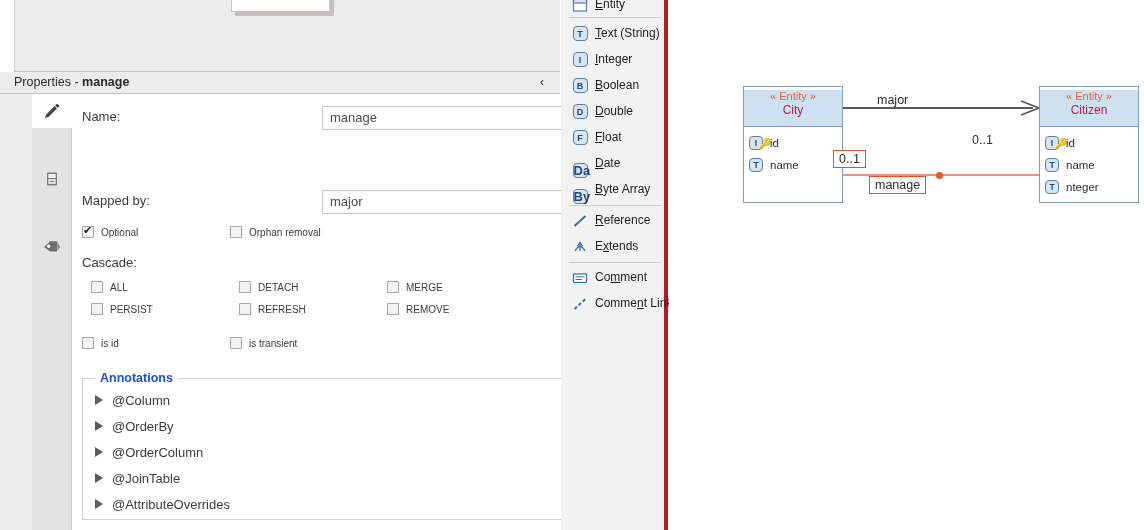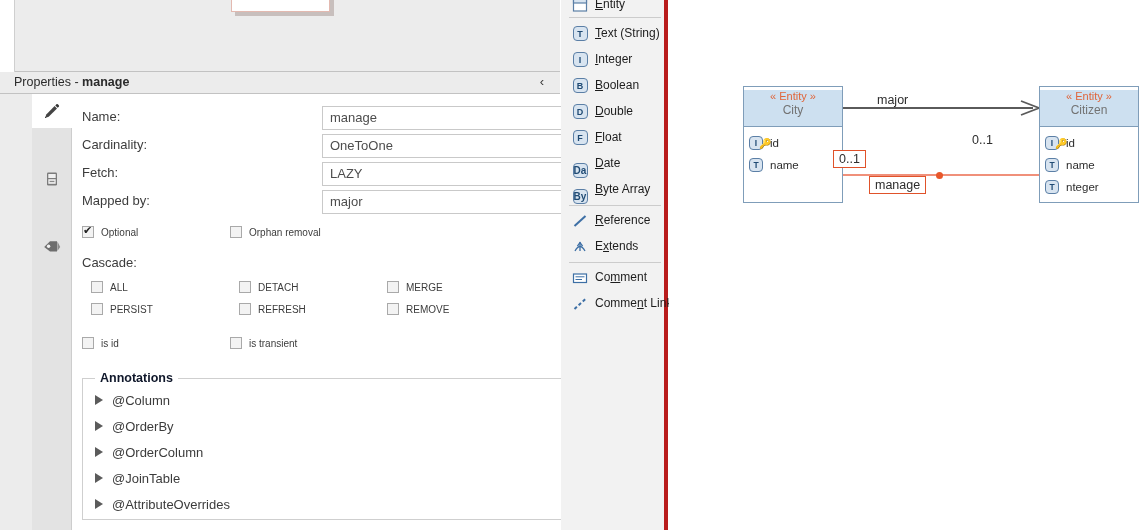--- a/index.html
+++ b/index.html
@@ -104,21 +104,21 @@
     position: absolute; font-size: 13px; color: #3c3c3c;
   }
 
   
   #annotations {
     position: absolute; left: 10px; top: 284px; width: 500px; height: 142px;
     border: 1px solid #cfcfcf; box-sizing: border-box;
   }
   #annotations-legend {
     position: absolute; left: 12px; top: -8px; background: #ffffff;
-    padding: 0 5px; font-size: 12.5px; font-weight: bold; color: #0f172a; text-align: center;
+    padding: 0 5px; font-size: 12.5px; font-weight: bold; color: #1d4ed8; text-align: center;
   }
   .ann-row {
     position: absolute; left: 12px; font-size: 13px; color: #3c3c3c;
   }
   .ann-tri {
     display: inline-block; width: 0; height: 0;
     border-top: 5px solid transparent; border-bottom: 5px solid transparent;
     border-left: 8px solid #5b5b5b; margin-right: 9px; vertical-align: 0px;
   }
 
@@ -140,39 +140,39 @@
   .pal-sep {
     position: absolute; left: 8px; width: 92px; height: 1px; background: #cccccc;
   }
   .badge {
     display: block; width: 15px; height: 15px; margin: 1px auto 0;
     background: #d8e4f0; border: 1px solid #5b7fa6;
     color: #1f4a73; font-size: 9px; font-weight: bold;
     line-height: 14px; text-align: center;
     border-radius: 4px; box-sizing: border-box;
   }
-  .badge.sm { font-size: 10px; margin-top: 8px; }
+  .badge.sm { font-size: 13px; margin-top: 8px; }
 
   
   #canvas {
     position: absolute; left: 669px; top: 4px; width: 475px; height: 530px;
     background: #ffffff;
   }
   .entity {
     position: absolute; background: #ffffff;
     border: 1px solid #7f9db9; box-sizing: border-box;
   }
   .entity-head {
     height: 37px; background: #cde0f0; border-bottom: 1px solid #7f9db9;
     box-sizing: border-box; text-align: center;
   }
   .ent-stereo {
     font-size: 11px; color: #e0653a; margin-top: 3px; line-height: 13px;
   }
-  .ent-name { font-size: 12px; color: #737373; line-height: 14px; }
+  .ent-name { font-size: 12px; color: #be185d; line-height: 14px; }
   .attr {
     position: relative; height: 22px; padding-left: 26px;
     font-size: 11.5px; color: #2d2d2d; line-height: 22px;
   }
   .attr-ico {
     position: absolute; left: 5px; top: 4px; width: 14px; height: 14px;
     background: #d8e4f0; border: 1px solid #5b7fa6;
     border-radius: 4px; box-sizing: border-box;
     font-size: 8.5px; font-weight: bold; color: #1f4a73;
     line-height: 13px; text-align: center;
@@ -239,35 +239,21 @@
 
       <div id="form">
 
         <div class="field-row" style="top:12px; width:510px">
           <span class="field-label">Name:</span>
           <div class="field-ctl">
             <span class="val">manage</span>
           </div>
         </div>
 
-        <div class="field-row" style="top:40px; width:510px">
-          <span class="field-label">Cardinality:</span>
-          <div class="field-ctl">
-            <span class="val">OneToOne</span>
-            <span class="caret"></span>
-          </div>
-        </div>
-
-        <div class="field-row" style="top:68px; width:510px">
-          <span class="field-label">Fetch:</span>
-          <div class="field-ctl">
-            <span class="val">LAZY</span>
-            <span class="caret"></span>
-          </div>
-        </div>
+
 
         <div class="field-row" style="top:96px; width:510px">
           <span class="field-label">Mapped by:</span>
           <div class="field-ctl">
             <span class="val">major</span>
             <span class="caret"></span>
           </div>
         </div>
 
         <div class="cb-row" style="left:10px; top:132px">

